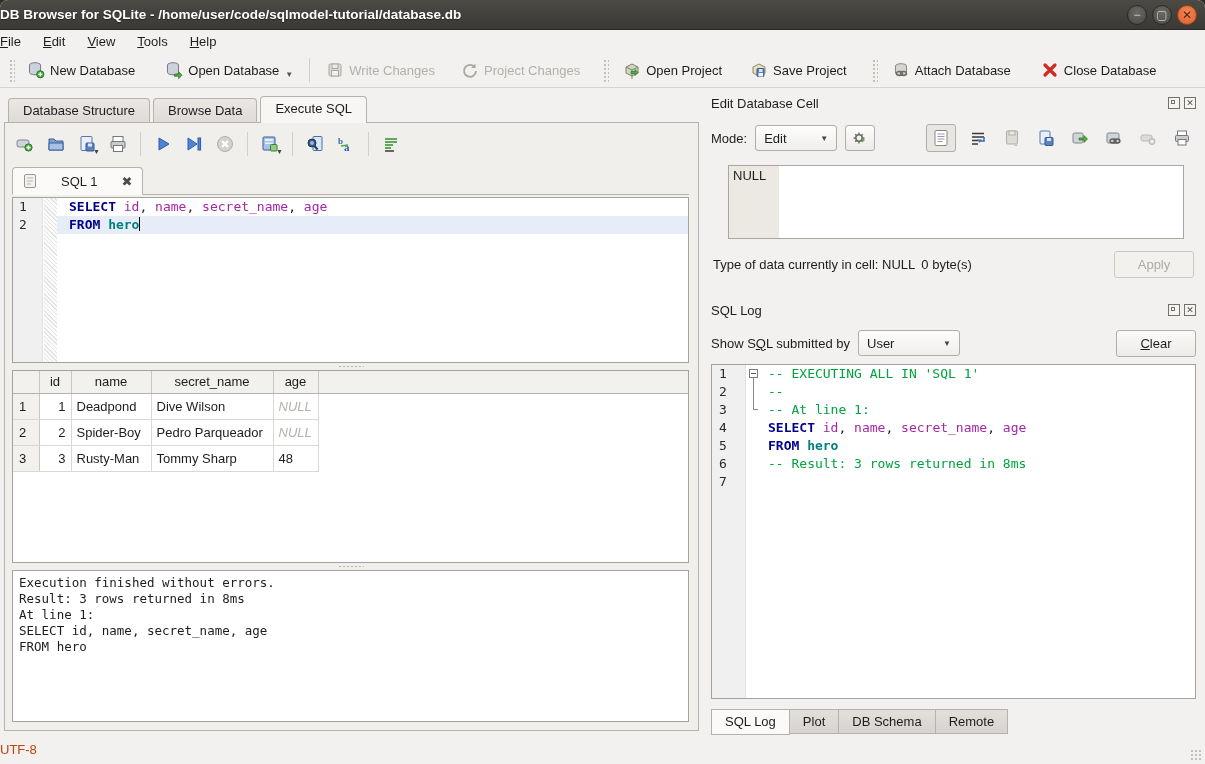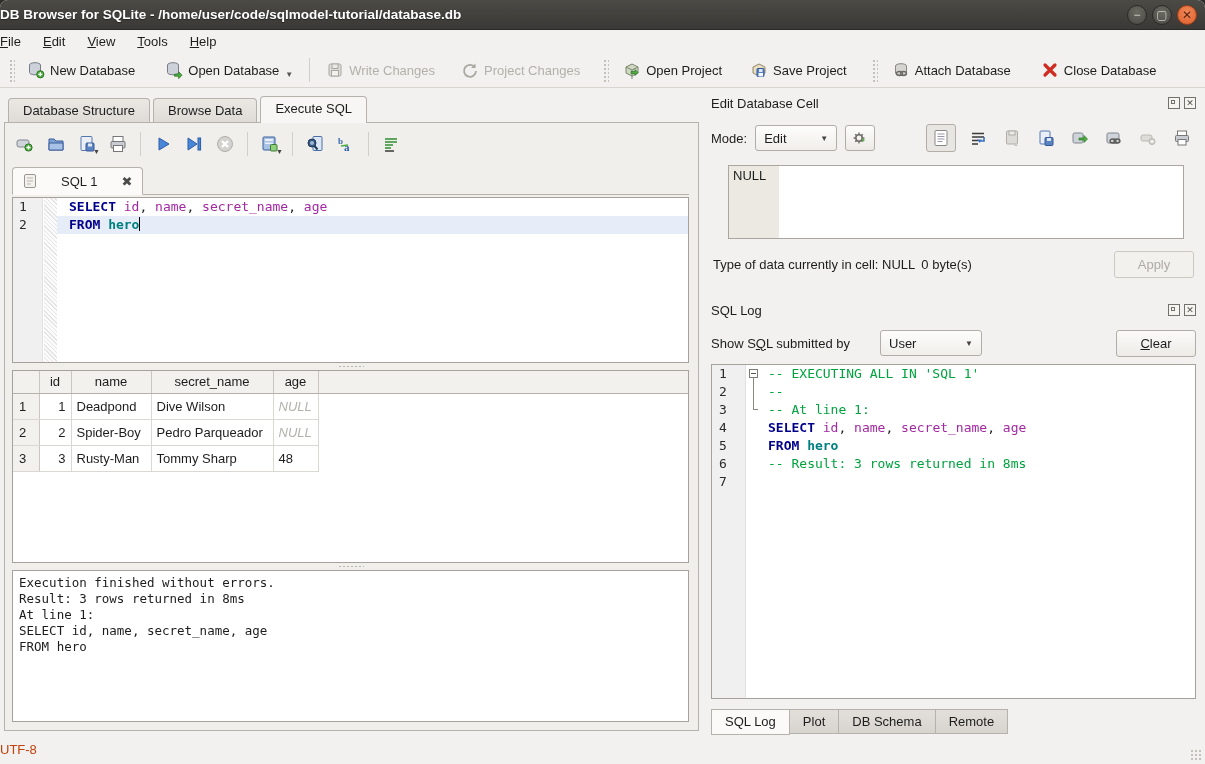--- a/index.html
+++ b/index.html
@@ -95,21 +95,21 @@
 
   .cellbox { height:74px; margin:12px 12px 0 17px; border:1px solid #aaa69f; background:#fff; display:flex; flex:none; }
   .cellstrip { width:50px; background:#ece9e3; padding:2px 0 0 4px; flex:none; }
   .typerow { margin:12px 2px 0 2px; display:flex; align-items:center; flex:none; }
   .typecol { display:flex; flex-direction:row; gap:6px; }
   .btn { height:27px; min-width:80px; border:1px solid #b2aea7; border-radius:3px; background:linear-gradient(#fbfaf9,#edebe7); display:flex; align-items:center; justify-content:center; padding:0 12px; }
   .btn.disabled { color:#aeaba6; border-color:#ccc9c3; background:#f3f1ee; }
 
   .loghead { margin-top:22px; }
   .filterrow { height:30px; margin-top:8px; display:flex; align-items:center; gap:8px; flex:none; }
-  .filterrow .combo { width:102px; justify-content:space-between;margin-left:22px; }
+  .filterrow .combo { width:102px; justify-content:space-between; }
   .filterrow .btn { margin-left:auto; }
 
   .logbox { flex:1; margin-top:6px; border:1px solid #a6a29b; background:#fff; font-family:"DejaVu Sans Mono",monospace; font-size:13px; position:relative; overflow:hidden; min-height:0; }
   .log-gutterbg { position:absolute; left:0; top:0; bottom:0; width:34px; background:#f0f0f0; border-right:1px solid #e2e2e2; }
   .log-line { position:relative; display:flex; height:18px; line-height:18px; }
   .log-line:first-child { margin-top:4px; }
   .log-num { width:34px; flex:none; padding-left:7px; color:#2b2b2b; z-index:1; }
   .fold { width:18px; flex:none; position:relative; }
   .foldbox { position:absolute; left:3px; top:4px; width:9px; height:9px; border:1px solid #7d7b76; background:#fff; }
   .foldbox::after { content:""; position:absolute; left:1px; right:1px; top:3px; border-top:1px solid #555; }

